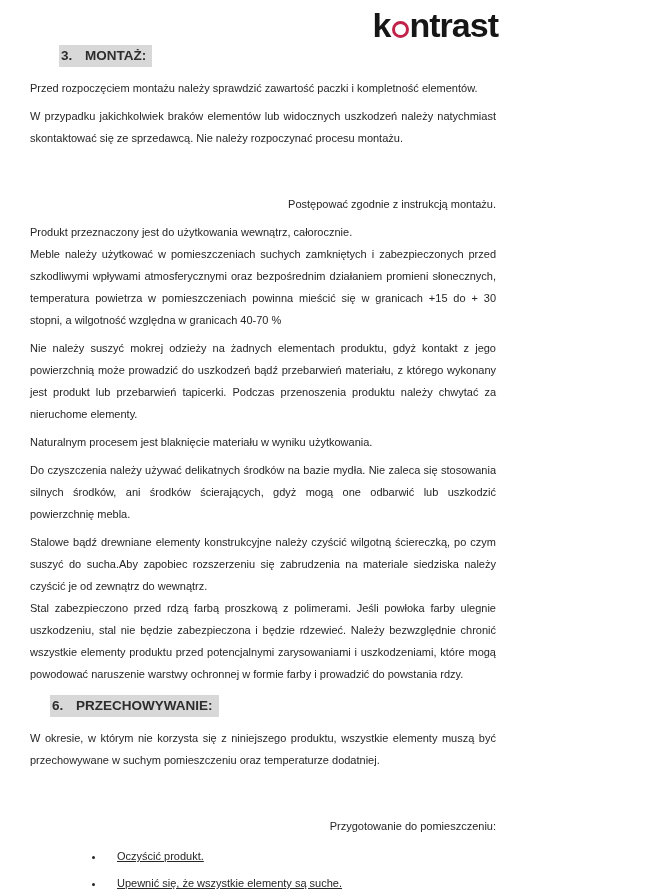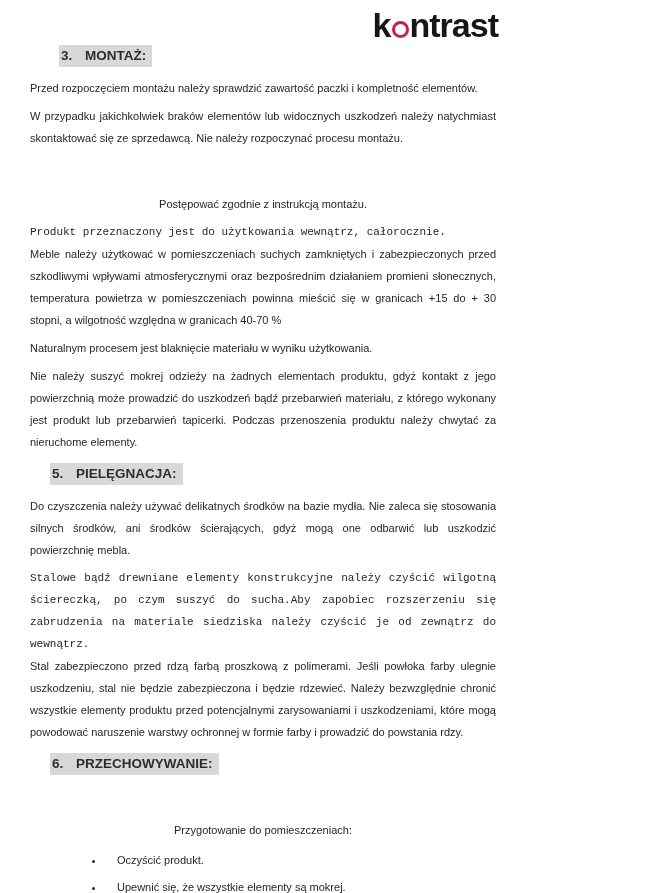--- a/index.html
+++ b/index.html
@@ -69,30 +69,30 @@
     margin: 0 0 6px 0;
     font-size: 11px;
     line-height: 22px;
     text-align: justify;
   }
   p.body-par.bold {
     font-weight: normal;
   }
   p.body-par.tight {
     margin-bottom: 0;
-    font-family: Liberation Mono, monospace;
   }
   p.body-par.no-justify {
-    text-align: center;
+    text-align: right;
     margin-top: 44px;
   }
   
   ul.prep-list {
     margin: 8px 0 6px 0;
     padding-left: 75px;
+    text-decoration: underline;
   }
   ul.prep-list li {
     font-size: 11px;
     line-height: 22px;
     margin-bottom: 5px;
     padding-left: 12px;
   }
 </style>
 </head>
 <body>
@@ -107,41 +107,37 @@
     <span class="sec-heading">
       <span class="sec-num">3.</span><span>MONTAŻ:</span>
     </span>
   </div>
   <p class="body-par bold">Przed rozpoczęciem montażu należy sprawdzić zawartość paczki i kompletność elementów.</p>
   <p class="body-par">W przypadku jakichkolwiek braków elementów lub widocznych uszkodzeń należy natychmiast skontaktować się ze sprzedawcą. Nie należy rozpoczynać procesu montażu.</p>
   <p class="body-par no-justify">Postępować zgodnie z instrukcją montażu.</p>
 
   <p class="body-par tight">Produkt przeznaczony jest do użytkowania wewnątrz, całorocznie.</p>
   <p class="body-par">Meble należy użytkować w pomieszczeniach suchych zamkniętych i zabezpieczonych przed szkodliwymi wpływami atmosferycznymi oraz bezpośrednim działaniem promieni słonecznych, temperatura powietrza w pomieszczeniach powinna mieścić się w granicach +15 do + 30 stopni, a wilgotność względna w granicach 40-70 %</p>
+  <p class="body-par">Nie należy suszyć mokrej odzieży na żadnych elementach produktu, gdyż kontakt z jego powierzchnią może prowadzić do uszkodzeń bądź przebarwień materiału, z którego wykonany jest produkt lub przebarwień tapicerki. Podczas przenoszenia produktu należy chwytać za nieruchome elementy.</p>
   <p class="body-par">Naturalnym procesem jest blaknięcie materiału w wyniku użytkowania.</p>
-  <p class="body-par">Nie należy suszyć mokrej odzieży na żadnych elementach produktu, gdyż kontakt z jego powierzchnią może prowadzić do uszkodzeń bądź przebarwień materiału, z którego wykonany jest produkt lub przebarwień tapicerki. Podczas przenoszenia produktu należy chwytać za nieruchome elementy.</p>
 
-  <div class="sec-heading-row">
-    <span class="sec-heading">
-      <span class="sec-num">5.</span><span>PIELĘGNACJA:</span>
-    </span>
-  </div>
   <p class="body-par">Do czyszczenia należy używać delikatnych środków na bazie mydła. Nie zaleca się stosowania silnych środków, ani środków ścierających, gdyż mogą one odbarwić lub uszkodzić powierzchnię mebla.</p>
   <p class="body-par tight">Stalowe bądź drewniane elementy konstrukcyjne należy czyścić wilgotną ściereczką, po czym suszyć do sucha.Aby zapobiec rozszerzeniu się zabrudzenia na materiale siedziska należy czyścić je od zewnątrz do wewnątrz.</p>
   <p class="body-par">Stal zabezpieczono przed rdzą farbą proszkową z polimerami. Jeśli powłoka farby ulegnie uszkodzeniu, stal nie będzie zabezpieczona i będzie rdzewieć. Należy bezwzględnie chronić wszystkie elementy produktu przed potencjalnymi zarysowaniami i uszkodzeniami, które mogą powodować naruszenie warstwy ochronnej w formie farby i prowadzić do powstania rdzy.</p>
 
   <div class="sec-heading-row">
     <span class="sec-heading">
       <span class="sec-num">6.</span><span>PRZECHOWYWANIE:</span>
     </span>
   </div>
-  <p class="body-par no-justify">Przygotowanie do pomieszczeniach:</p>
+  <p class="body-par">W okresie, w którym nie korzysta się z niniejszego produktu, wszystkie elementy muszą być przechowywane w suchym pomieszczeniu oraz temperaturze dodatniej.</p>
+  <p class="body-par no-justify">Przygotowanie do pomieszczeniu:</p>
   <ul class="prep-list">
     <li>Oczyścić produkt.</li>
-    <li>Upewnić się, że wszystkie elementy są mokrej.</li>
+    <li>Upewnić się, że wszystkie elementy są suche.</li>
   </ul>
 
   <div class="sec-heading-row">
     <span class="sec-heading">
       <span class="sec-num">7.</span><span>GWARANCJA:</span>
     </span>
   </div>
 
 </div>
 

